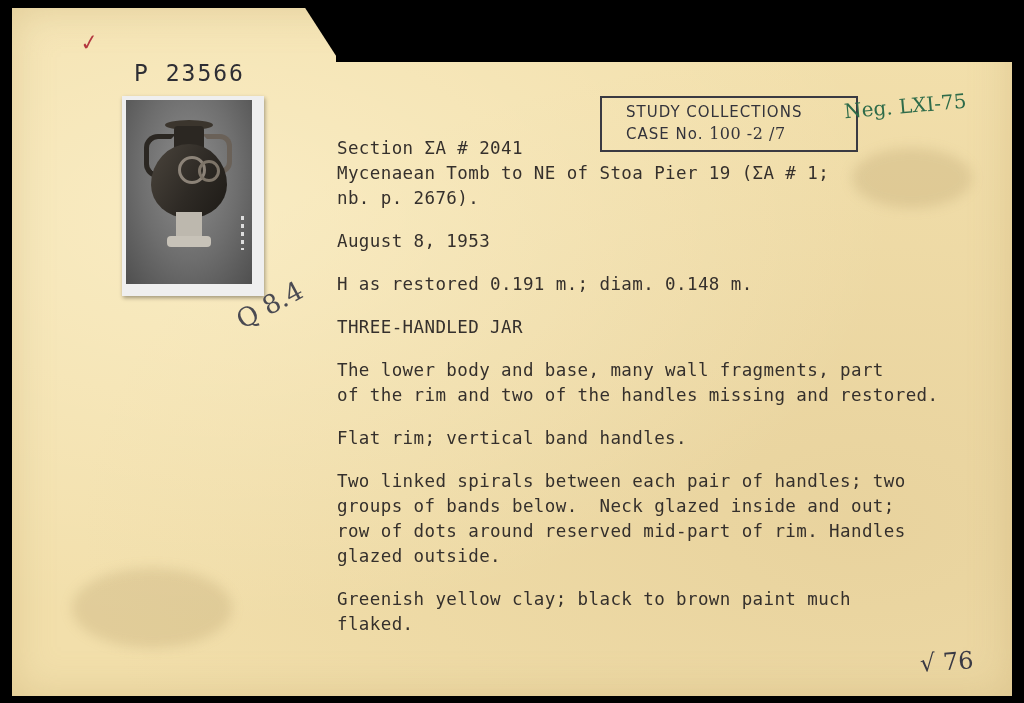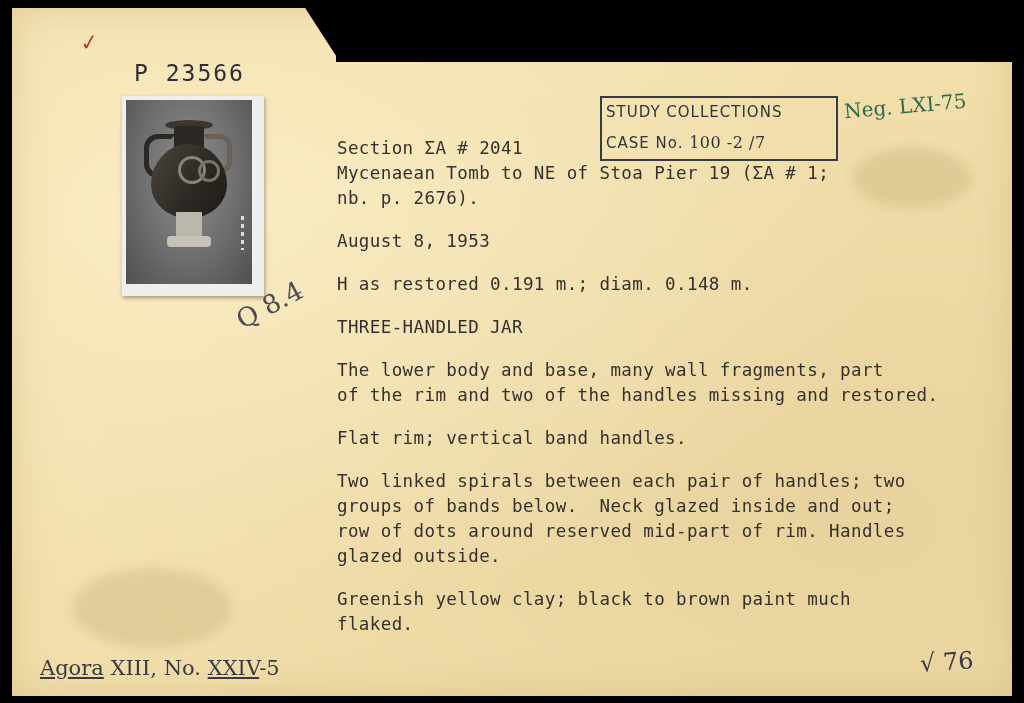--- a/index.html
+++ b/index.html
@@ -197,27 +197,27 @@
     font-family: "DejaVu Serif", serif;
   }
 
   
   #stamp {
     position: absolute;
     left: 588px;
     top: 88px;
     width: 222px;
     border: 2px solid #3a3a42;
-    padding: 5px 8px 7px 4px;
+    padding: 5px 8px 7px 24px;
     color: #33333b;
     font-family: "DejaVu Sans", sans-serif;
     letter-spacing: 1px;
   }
   #stamp .line1 { font-size: 15px; }
-  #stamp .line2 { font-size: 15px; margin-top: 12px; }
+  #stamp .line2 { font-size: 15px; margin-top: 3px; }
   #case-number {
     font-family: "DejaVu Serif", serif;
     font-size: 16px;
     letter-spacing: 0.5px;
   }
 
   #neg-note {
     position: absolute;
     left: 832px;
     top: 86px;
@@ -333,25 +333,19 @@
       <div class="line">groups of bands below.  Neck glazed inside and out;</div>
       <div class="line">row of dots around reserved mid-part of rim. Handles</div>
       <div class="line">glazed outside.</div>
     </div>
     <div class="para">
       <div class="line">Greenish yellow clay; black to brown paint much</div>
       <div class="line">flaked.</div>
     </div>
   </div>
 
-  <div id="bottom-left">
-    <span class="underline">Agora</span>
-    <span>XIII</span>,
-    <span>No.</span>
-    <span class="underline">XXIV</span><span>-5</span>
-  </div>
 
   <div id="bottom-right">√ 76</div>
 
 </div>
 
 <div id="tab-notch"></div>
 <div id="tab-right-black"></div>
 
 </body></html>

